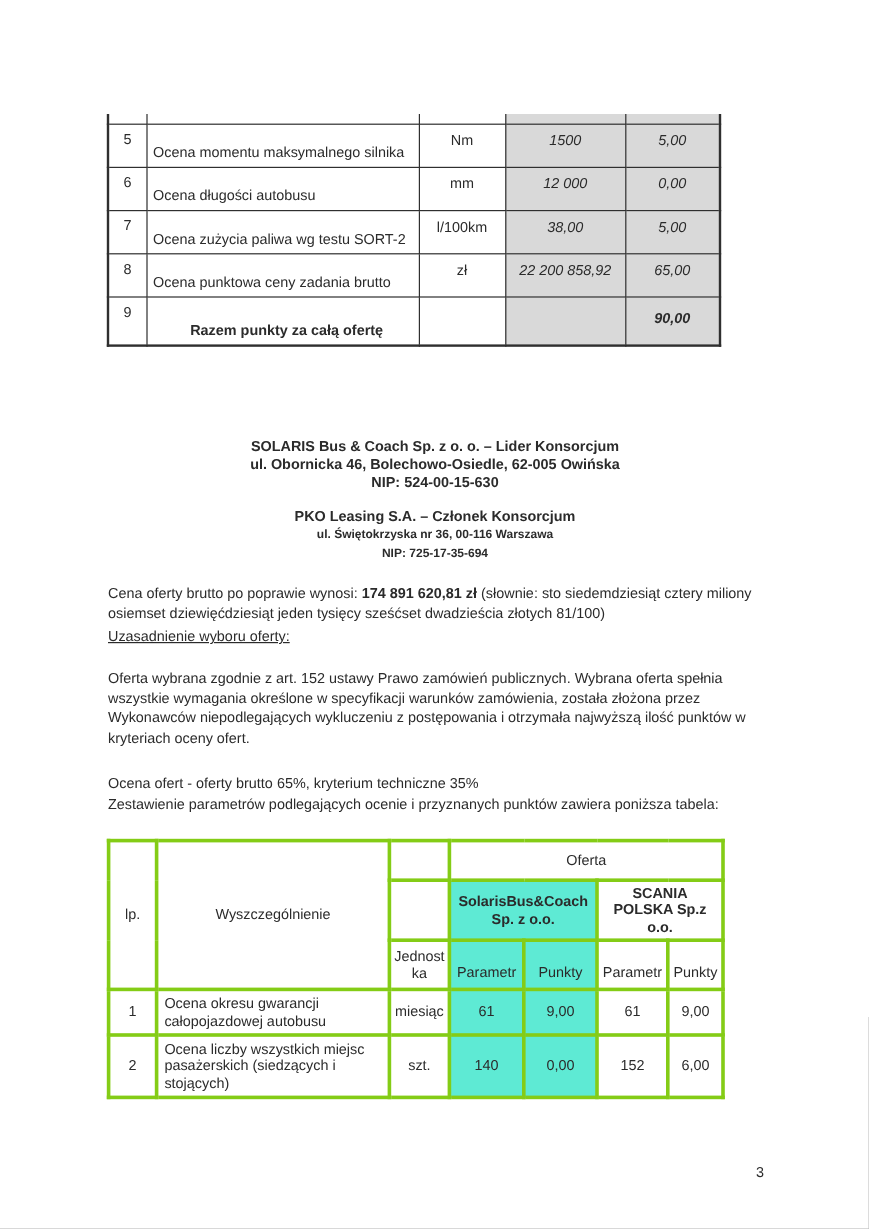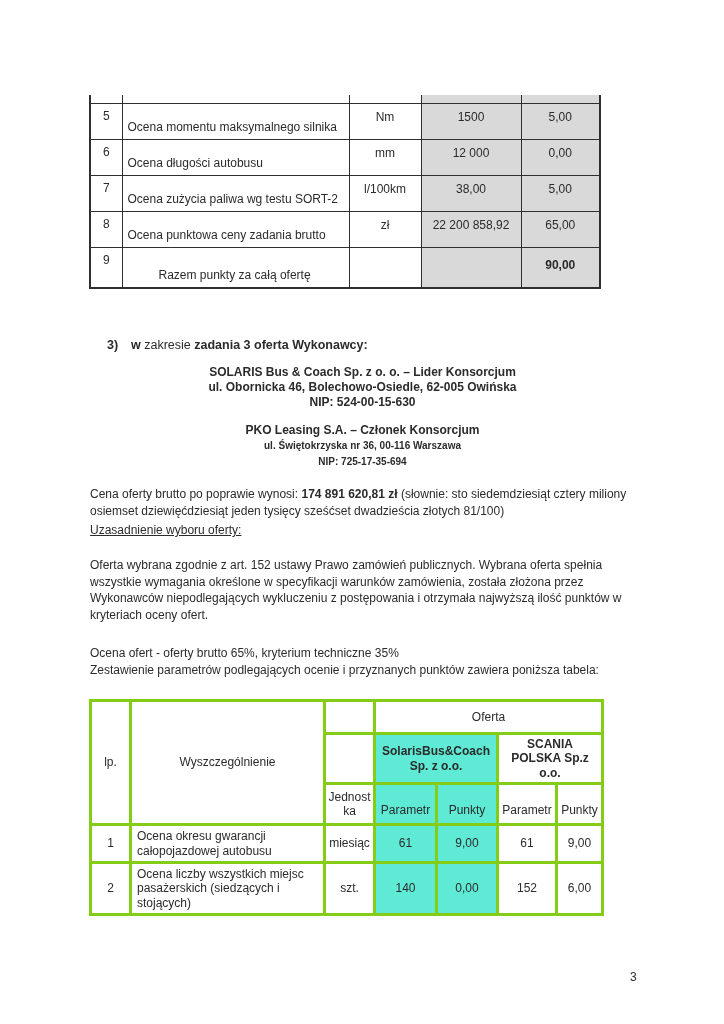--- a/index.html
+++ b/index.html
@@ -11,22 +11,22 @@
   
   table{border-collapse:collapse;table-layout:fixed;}
   .t1{position:absolute;left:89px;top:95px;width:510px;font-size:12px;
       border:2px solid #2f2f2f;border-top:0;}
   .t1 td{border:1px solid #2f2f2f;line-height:1.25;}
   .t1 tr.stub td{border-top:0;height:6px;}
   .t1 td.no{text-align:center;vertical-align:top;padding-top:5px;}
   .t1 td.desc{vertical-align:bottom;text-align:left;padding:2px 5px 4px;}
   .t1 td.unit{text-align:center;vertical-align:top;padding-top:6px;}
   .t1 td.val{text-align:center;vertical-align:top;padding-top:6px;}
-  .t1 .shade{background:#d9d9d9;}
-  .t1 tr.total td.desc{font-weight:400;padding-left:36px;}
+  .t1 .shade{background:#d9d9d9;font-style:italic;}
+  .t1 tr.total td.desc{font-weight:700;padding-left:36px;}
   .t1 tr.total td.val{font-weight:700;padding-top:10px;}
   
   .abs{position:absolute;}
   .b{font-weight:700;}
   .h3{left:107px;top:338px;font-size:12.5px;}
   .h3 .num{display:inline-block;width:24px;}
   .addr{left:90px;top:365px;width:545px;text-align:center;font-weight:700;
         font-size:12px;line-height:15px;}
   .addr2{top:422px;line-height:16px;}
   .addr2 .big{font-size:10px;}
@@ -102,25 +102,20 @@
     <tr class="total" style="height:40px">
       <td class="no">9</td>
       <td class="desc">Razem punkty za całą ofertę</td>
       <td class="unit"></td>
       <td class="val shade"></td>
       <td class="val shade">90,00</td>
     </tr>
   </tbody>
     </table>
 
-  <div class="abs h3">
-    <span class="num b">3)</span><span class="b">w</span>
-    <span>zakresie</span>
-    <span class="b">zadania 3 oferta Wykonawcy:</span>
-  </div>
 
   <div class="abs addr">
     <div>SOLARIS Bus &amp; Coach Sp. z o. o. – Lider Konsorcjum</div>
     <div>ul. Obornicka 46, Bolechowo-Osiedle, 62-005 Owińska</div>
     <div>NIP: 524-00-15-630</div>
   </div>
 
   <div class="abs addr addr2">
     <div>PKO Leasing S.A. – Członek Konsorcjum</div>
     <div class="big">ul. Świętokrzyska nr 36, 00-116 Warszawa</div>

